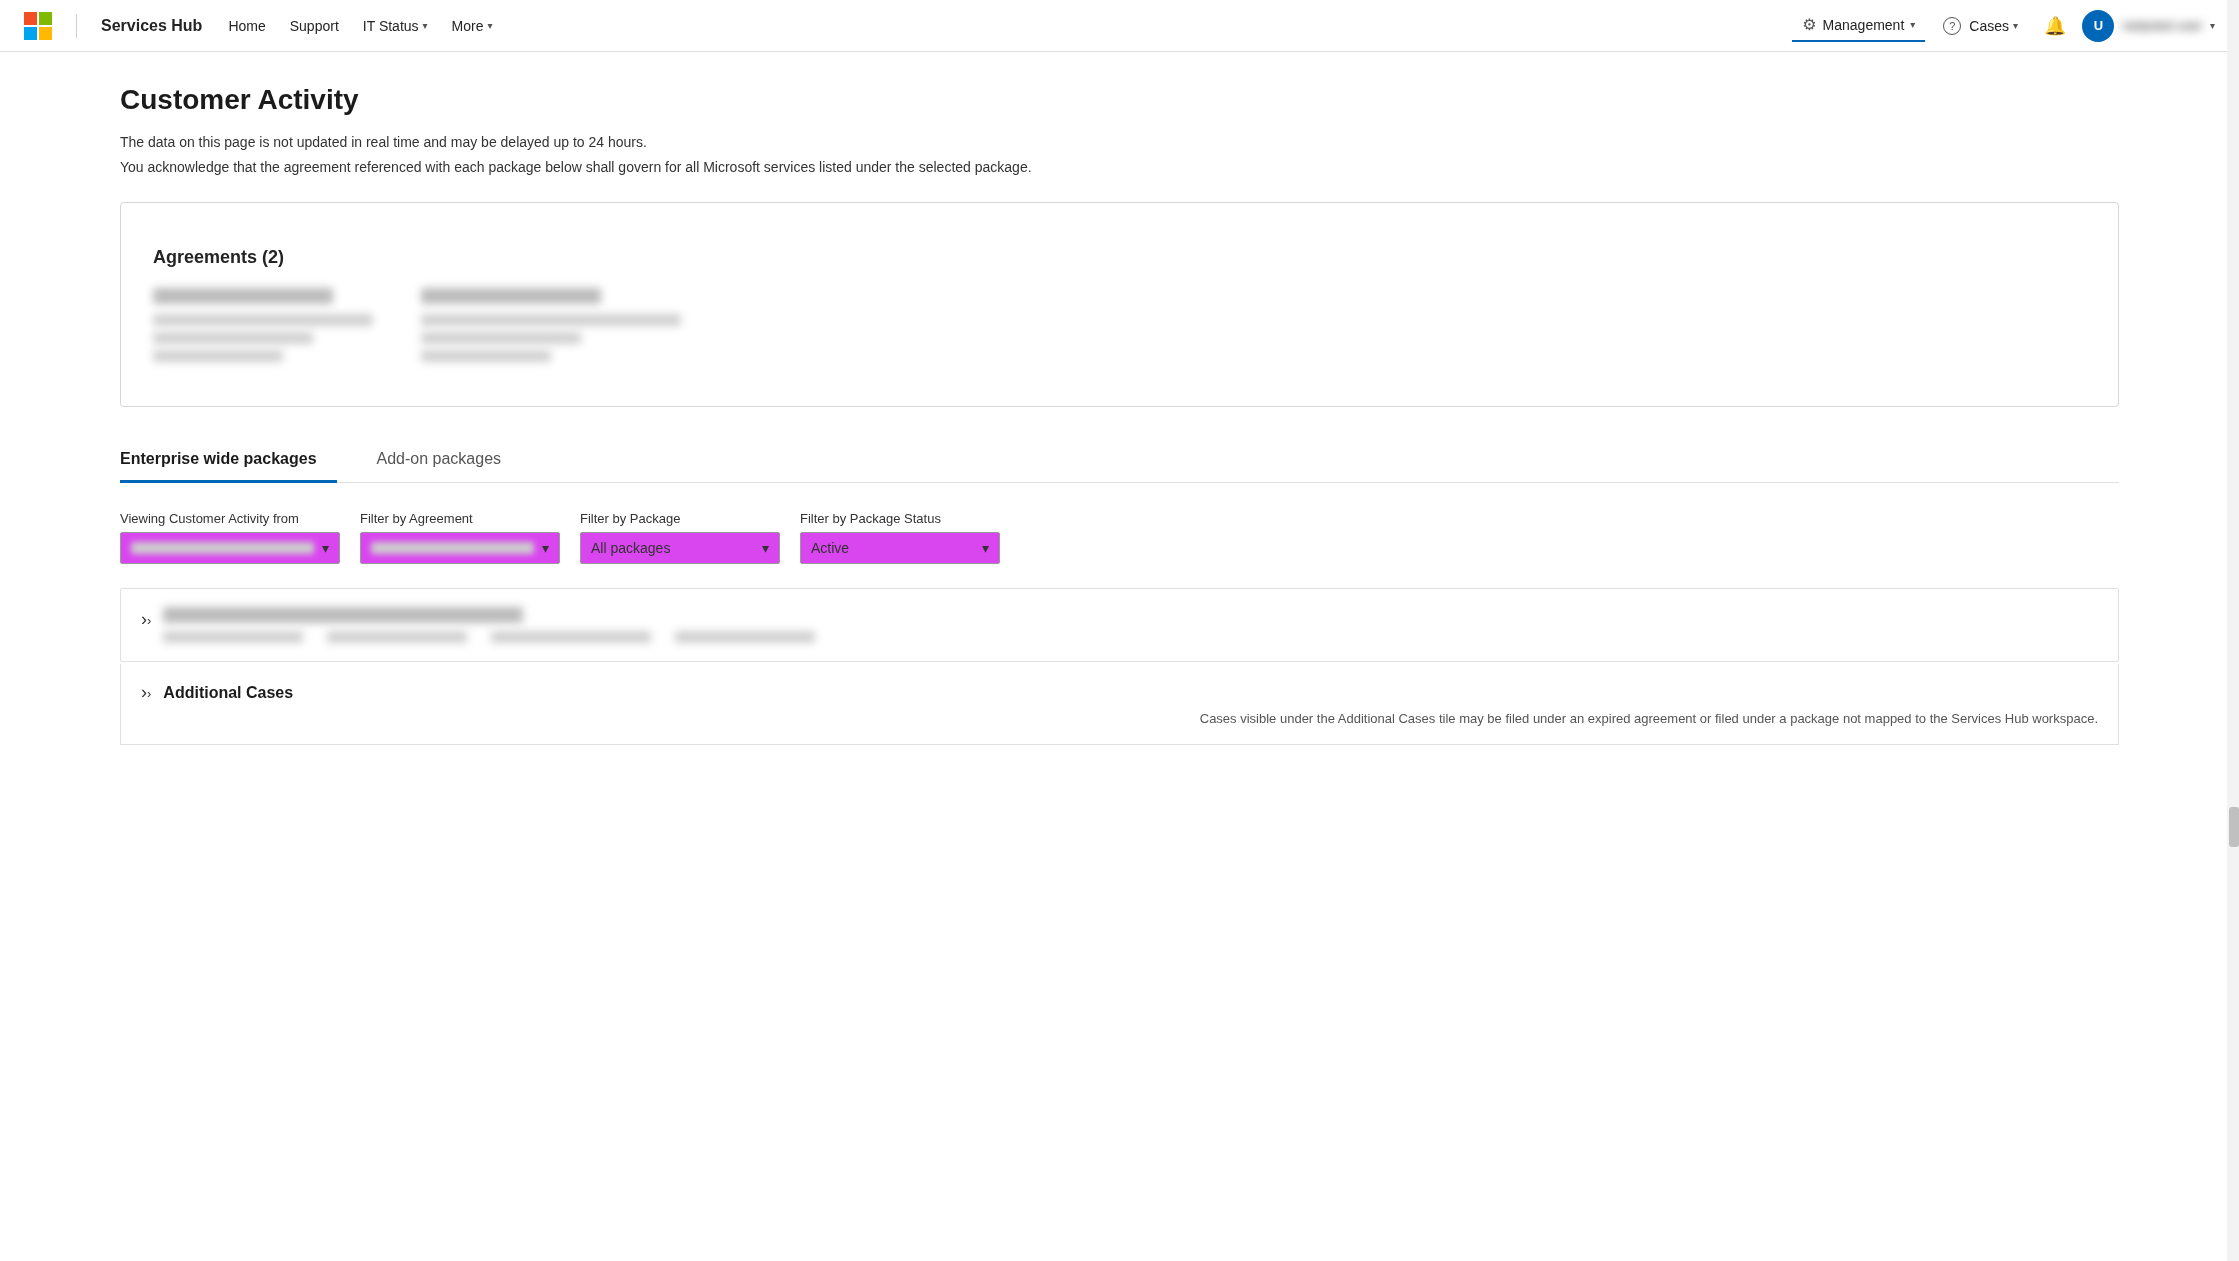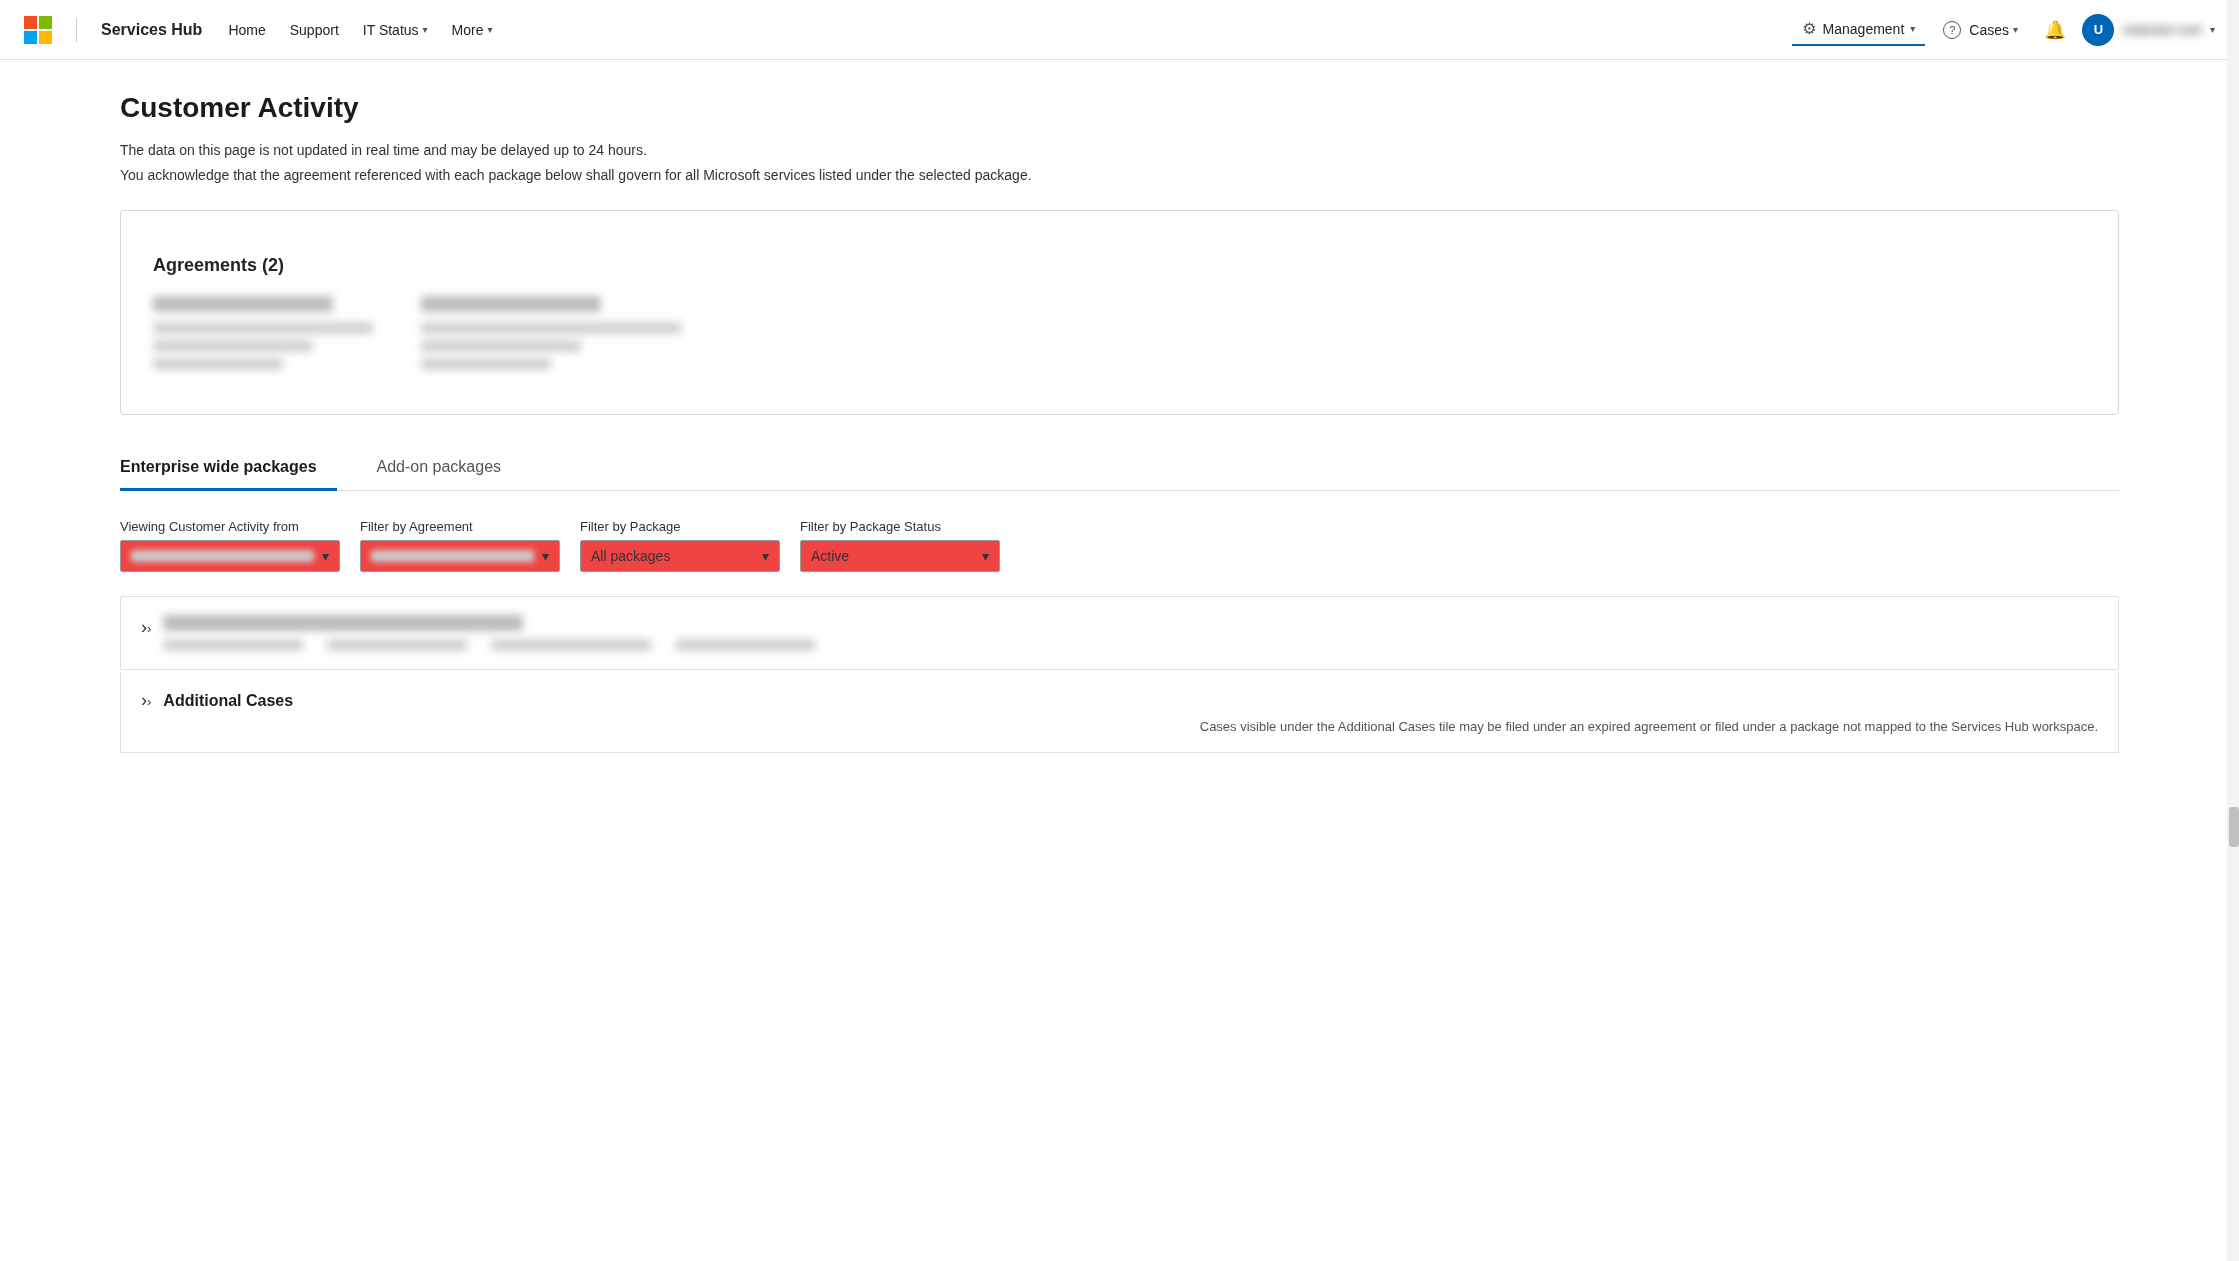--- a/index.html
+++ b/index.html
@@ -2,21 +2,21 @@
 <html><head>
   <meta charset="utf-8">
   <style>
     * { box-sizing: border-box; margin: 0; padding: 0; }
     body { font-family: 'Segoe UI', Arial, sans-serif; font-size: 14px; color: #242424; background: #fff; }
 
     
     .nav {
       display: flex;
       align-items: center;
-      height: 60px;
+      height: 52px;
       padding: 0 24px;
       border-bottom: 1px solid #e0e0e0;
       gap: 0;
     }
     .nav-logo {
       display: flex;
       align-items: center;
       gap: 10px;
       margin-right: 16px;
     }
@@ -220,21 +220,21 @@
       font-weight: 400;
     }
     .filter-select {
       display: flex;
       align-items: center;
       justify-content: space-between;
       border: 1px solid #999;
       border-radius: 2px;
       padding: 7px 10px;
       cursor: pointer;
-      background: #ef4444;
+      background: #d946ef;
       min-width: 180px;
       font-size: 14px;
       color: #333;
     }
     .filter-select.wide { min-width: 220px; }
     .filter-select.medium { min-width: 200px; }
     .filter-select-blur {
       height: 12px;
       background: #ccc;
       border-radius: 2px;

